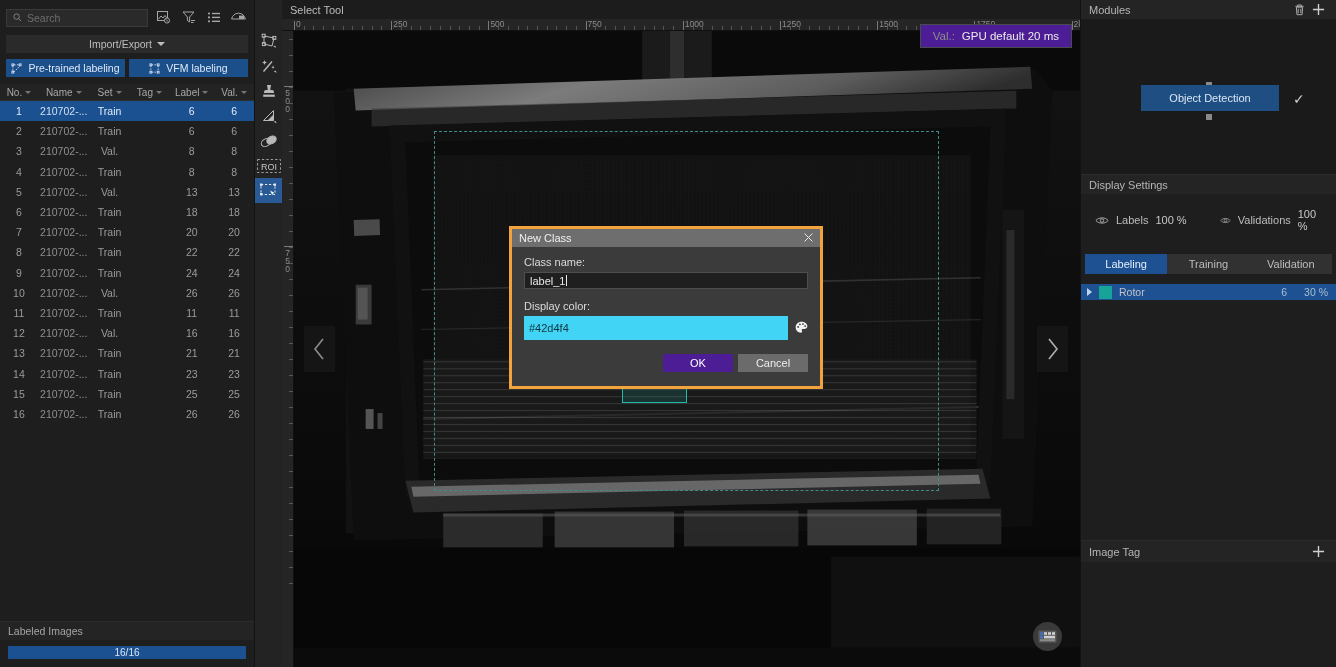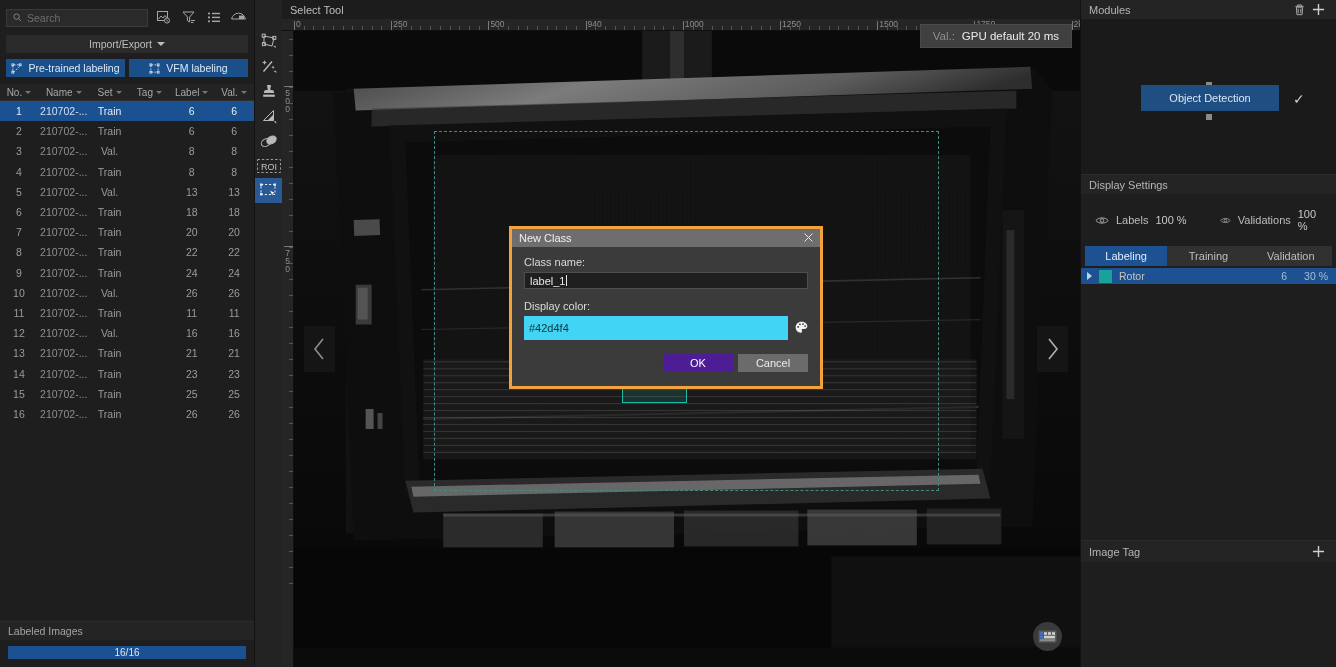--- a/index.html
+++ b/index.html
@@ -105,21 +105,21 @@
     width:31px; height:46px; background:rgba(30,30,30,0.55);
     display:flex; align-items:center; justify-content:center;
   }
   .nav-left { left:10px; } .nav-right { right:12px; }
   .kbd-badge {
     position:absolute; right:18px; bottom:16px; width:29px; height:29px;
     border-radius:50%; background:#3a3a3a; display:flex; align-items:center; justify-content:center;
   }
   .val-badge {
     position:absolute; right:8px; top:24px; height:24px; padding:0 12px;
-    background:#404040; border:1px solid #4b4b4b; display:flex; align-items:center; gap:7px;
+    background:#4c1d95; border:1px solid #4b4b4b; display:flex; align-items:center; gap:7px;
     font-size:11.5px; z-index:30;
   }
   .val-badge .k { color:#8e8e8e; } .val-badge .v { color:#eaeaea; }
 
   
   .right-panel { width:256px; background:#1e1e1e; border-left:1px solid #121212; display:flex; flex-direction:column; }
   .rp-head {
     height:19px; background:#242424; display:flex; align-items:center;
     padding:0 8px; color:#b5b5b5; font-size:11px;
   }
@@ -133,21 +133,21 @@
   .check-mk { position:absolute; left:212px; top:72px; color:#cfcfcf; font-size:14px; }
 
   .ds-head {
     height:20px; background:#242424; display:flex; align-items:center; padding:0 8px;
     color:#b5b5b5; font-size:11px; border-top:1px solid #2b2b2b;
   }
   .ds-body { height:52px; display:flex; align-items:center; padding:0 14px; gap:12px; font-size:11px; color:#bdbdbd;}
   .ds-item { display:flex; align-items:center; gap:7px; }
   .ds-item .pct { color:#c8c8c8; }
 
-  .tabs { display:flex; height:20px; margin:0 4px; }
+  .tabs { display:flex; height:20px; margin:8px 4px; }
   .tab { flex:1; display:flex; align-items:center; justify-content:center; font-size:11px; background:#313131; color:#bdbdbd;}
   .tab.active { background:#1d5191; color:#e3eefb; }
   .classes-bar { height:19px; display:flex; align-items:center; gap:8px; padding:0 4px 0 8px; margin-top:2px; }
   .classes-bar .lbl { color:#b0b0b0; font-size:11px; }
   .cursel { background:#2d2d2d; height:16px; display:flex; align-items:center; padding:0 6px; gap:5px; color:#c3c3c3; font-size:10.5px;}
   .plus-hl { width:17px; height:17px; border:2px solid #f2a33c; display:flex; align-items:center; justify-content:center; }
   .class-row {
     height:16px; background:#1d5191; display:flex; align-items:center; gap:7px; padding:0 8px 0 6px;
     color:#dbe7f6; font-size:10.5px; margin-top:2px;
   }
@@ -521,21 +521,21 @@
         <div class="tick min" style="left: 216.12px;"></div>
         <div class="tick min" style="left: 225.84px;"></div>
         <div class="tick min" style="left: 235.56px;"></div>
         <div class="tick min" style="left: 245.28px;"></div>
         <div class="tick min" style="left: 255px;"></div>
         <div class="tick min" style="left: 264.72px;"></div>
         <div class="tick min" style="left: 274.44px;"></div>
         <div class="tick min" style="left: 284.16px;"></div>
         <div class="tick min" style="left: 293.88px;"></div>
         <div class="tick maj" style="left: 303.6px;"></div>
-        <div class="rl" style="left: 305.6px;">940</div>
+        <div class="rl" style="left: 305.6px;">750</div>
         <div class="tick min" style="left: 313.32px;"></div>
         <div class="tick min" style="left: 323.04px;"></div>
         <div class="tick min" style="left: 332.76px;"></div>
         <div class="tick min" style="left: 342.48px;"></div>
         <div class="tick min" style="left: 352.2px;"></div>
         <div class="tick min" style="left: 361.92px;"></div>
         <div class="tick min" style="left: 371.64px;"></div>
         <div class="tick min" style="left: 381.36px;"></div>
         <div class="tick min" style="left: 391.08px;"></div>
         <div class="tick maj" style="left: 400.8px;"></div>

